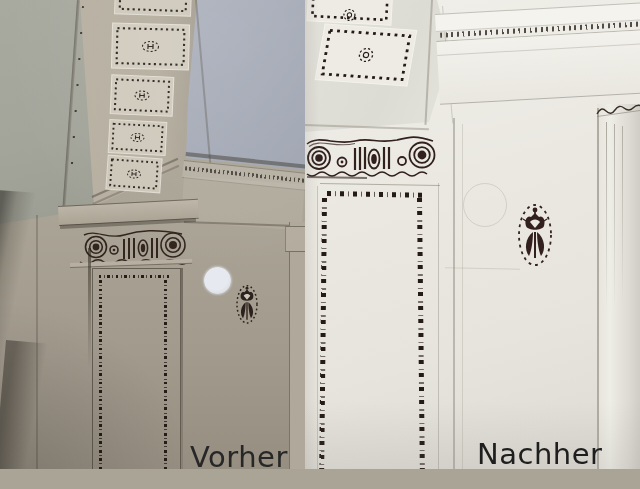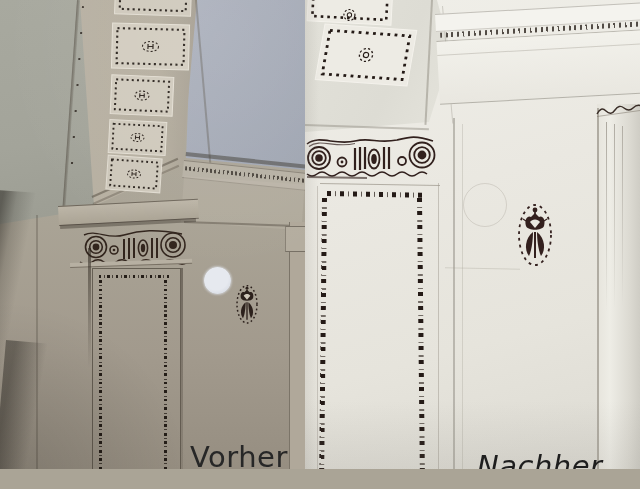--- a/index.html
+++ b/index.html
@@ -289,15 +289,15 @@
                 background:linear-gradient(180deg,rgba(120,113,102,.55),rgba(120,113,102,0));"></div>
     <div class="abs" style="left:309px;top:124px;width:1.2px;height:185px;
                 background:linear-gradient(180deg,rgba(120,113,102,.5),rgba(120,113,102,0));"></div>
     <div class="abs" style="left:317px;top:126px;width:1.2px;height:180px;
                 background:linear-gradient(180deg,rgba(120,113,102,.45),rgba(120,113,102,0));"></div>
 
     <div class="abs" style="left:0;top:0;width:335px;height:489px;pointer-events:none;
                 background:linear-gradient(90deg,rgba(130,125,118,.14),transparent 14px),
                            linear-gradient(180deg,transparent 82%,rgba(120,118,112,.16) 100%);"></div>
 
-    <div class="label" style="left:172px;top:449px;color:#1e1e1e;font-style:italic;">Nachher</div>
+    <div class="label" style="left:172px;top:437px;color:#1e1e1e;">Nachher</div>
   </section>
 </div>
 
 </body></html>

